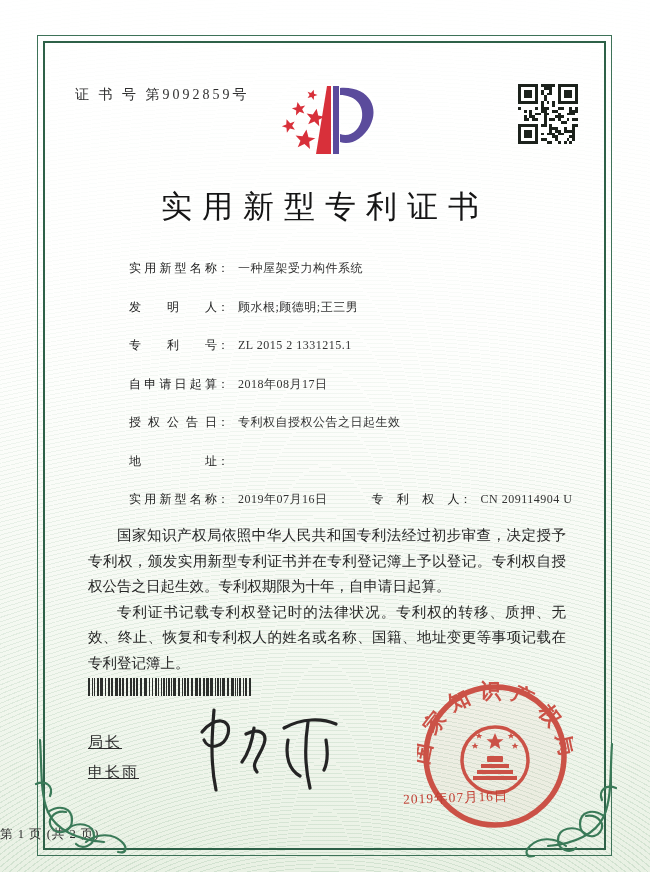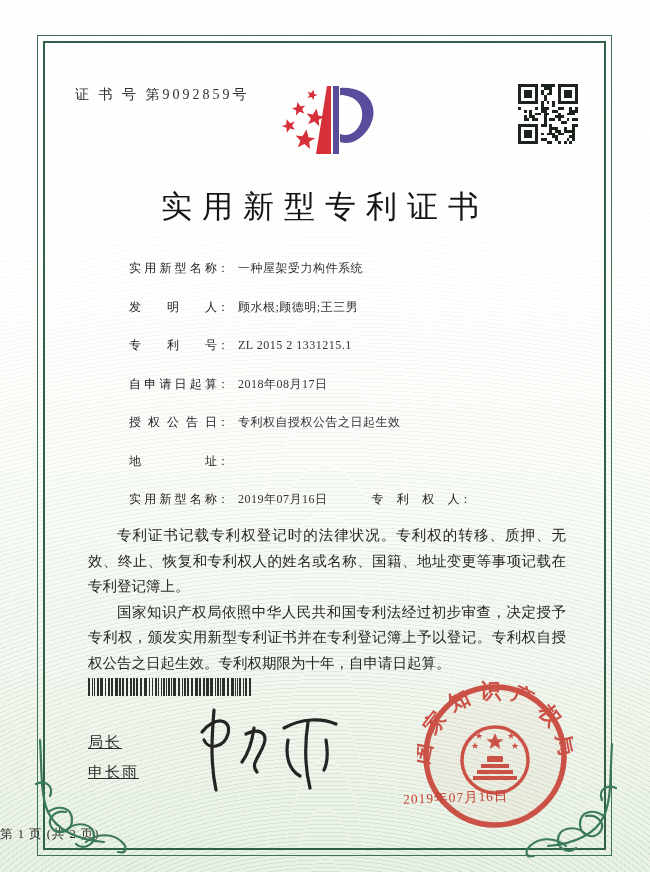--- a/index.html
+++ b/index.html
@@ -233,26 +233,27 @@
       <div class="field-row">
         <span class="flabel">地址</span>
           <span class="colon">：</span>
       </div>
       <div class="field-row">
         <span class="flabel">实用新型名称</span>
           <span class="colon">：</span>
         <span class="fvalue">2019年07月16日</span>
         <span class="flabel grant-gap">专利权人</span>
           <span class="colon">：</span>
+        <span class="fvalue">CN 209114904 U</span>
       </div>
     </div>
 
     <div class="paragraphs">
+      <p>国家知识产权局依照中华人民共和国专利法经过初步审查，决定授予专利权，颁发实用新型专利证书并在专利登记簿上予以登记。专利权自授权公告之日起生效。专利权期限为十年，自申请日起算。</p>
       <p>专利证书记载专利权登记时的法律状况。专利权的转移、质押、无效、终止、恢复和专利权人的姓名或名称、国籍、地址变更等事项记载在专利登记簿上。</p>
-      <p>国家知识产权局依照中华人民共和国专利法经过初步审查，决定授予专利权，颁发实用新型专利证书并在专利登记簿上予以登记。专利权自授权公告之日起生效。专利权期限为十年，自申请日起算。</p>
     </div>
 
     <svg class="barcode" width="165" height="18" viewBox="0 0 165 18">
       <g class="bars" fill="#2c2f2c">
           <rect x="0" y="0" width="2" height="18"></rect>
           <rect x="4" y="0" width="1" height="18"></rect>
           <rect x="6" y="0" width="1" height="18"></rect>
           <rect x="9" y="0" width="2" height="18"></rect>
           <rect x="12" y="0" width="3" height="18"></rect>
           <rect x="17" y="0" width="1" height="18"></rect>

